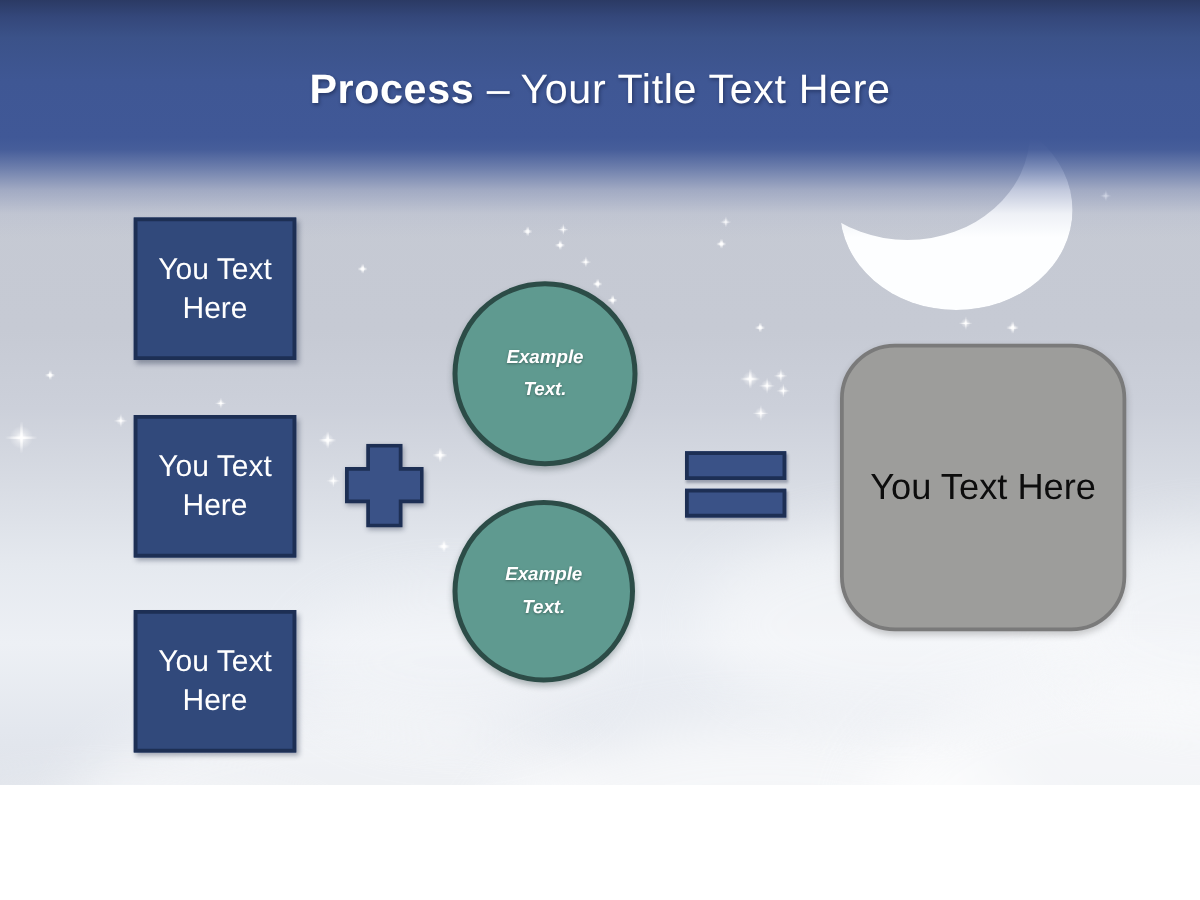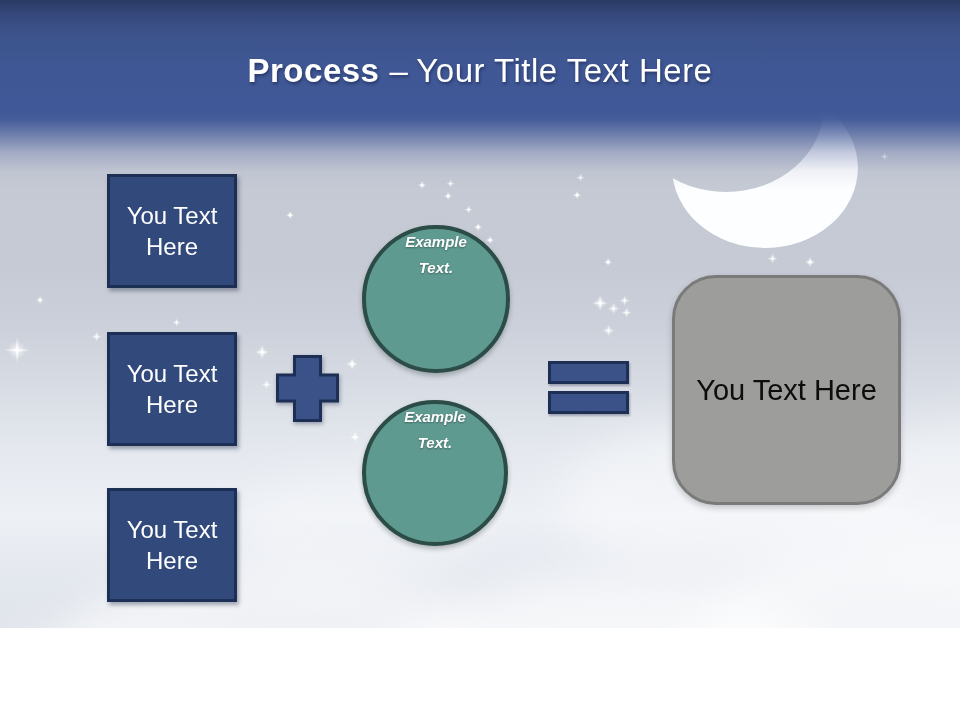--- a/index.html
+++ b/index.html
@@ -103,21 +103,21 @@
               filter: drop-shadow(1px 2px 2px rgba(10,20,50,0.35)); }
   .plus-svg path { fill: var(--operator-fill, #3a5287); stroke: var(--operator-border, #1d2f54); stroke-width: 3; }
 
   
   .example-circle {
     position: absolute; z-index: 5; box-sizing: border-box;
     border-radius: 50%;
     background: var(--circle-fill, #5f9a90);
     border: 4px solid var(--circle-border, #2c4c47);
     box-shadow: 0 3px 5px rgba(20,40,40,0.3);
-    display: flex; align-items: flex-start; justify-content: center;
+    display: flex; align-items: center; justify-content: center;
     color: #ffffff; font-size: 15px; font-weight: 700; font-style: italic;
     line-height: 1.75; text-align: center;
     text-shadow: 0 1px 2px rgba(0,0,0,0.35);
   }
   .example-circle .wrap { width: 76px; }
   .example-circle-1 { left: 362px; top: 225px; width: 148px; height: 148px; }
   .example-circle-2 { left: 362px; top: 400px; width: 146px; height: 146px; }
 
   
   .equals-bar {

